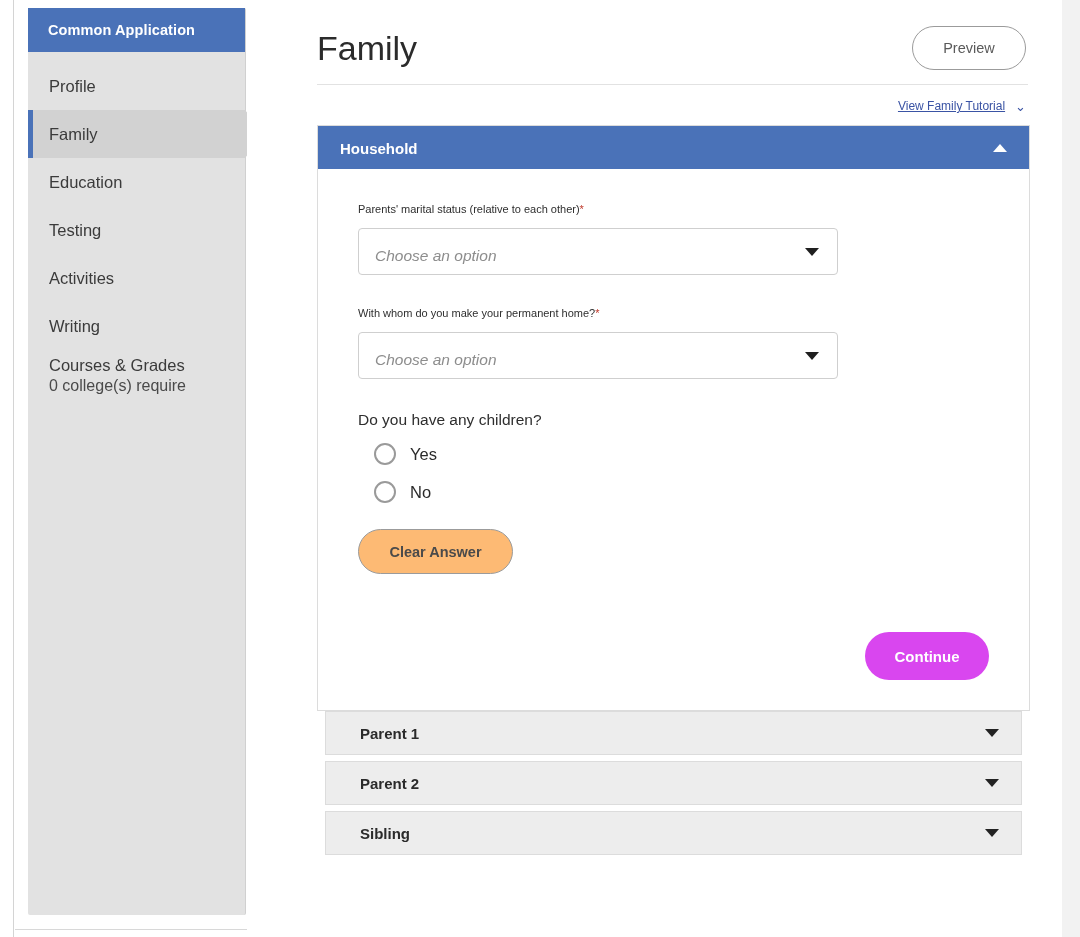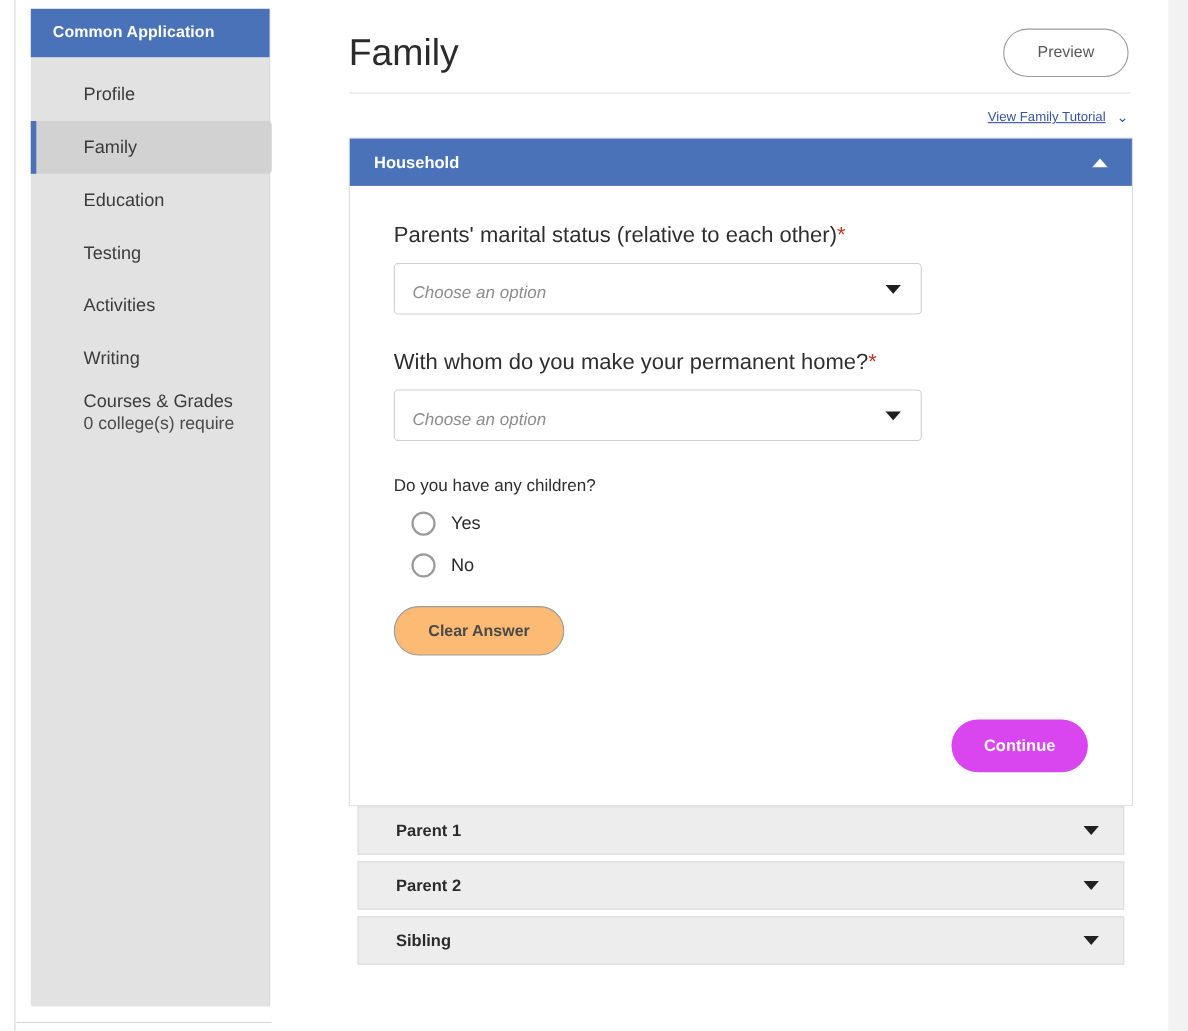--- a/index.html
+++ b/index.html
@@ -65,21 +65,21 @@
     letter-spacing: 0.1px;
   }
   .sidebar-nav { padding-top: 10px; }
 
   .nav-item {
     position: relative;
     height: 48px;
     display: flex;
     flex-direction: column;
     justify-content: center;
-    padding-left: 48px;
+    padding-left: 21px;
     cursor: pointer;
   }
   .nav-item-label {
     font-size: 16.5px;
     color: #3b3b3b;
     line-height: 1.25;
   }
   .nav-item-sub {
     font-size: 16px;
     color: #4a4a4a;
@@ -196,21 +196,21 @@
     border-right: 7px solid transparent;
     border-top: 8px solid #222222;
   }
 
   .panel-body {
     padding: 34px 40px 26px 40px;
   }
 
   .field { margin-bottom: 32px; }
   .field-label {
-    font-size: 20px;
+    font-size: 11px;
     color: #2e2e2e;
     margin-bottom: 13px;
     display: block;
   }
   .req { color: #c0392b; }
 
   .select-box {
     position: relative;
     width: 480px; height: 47px;
     border: 1px solid #cfcfcf;

